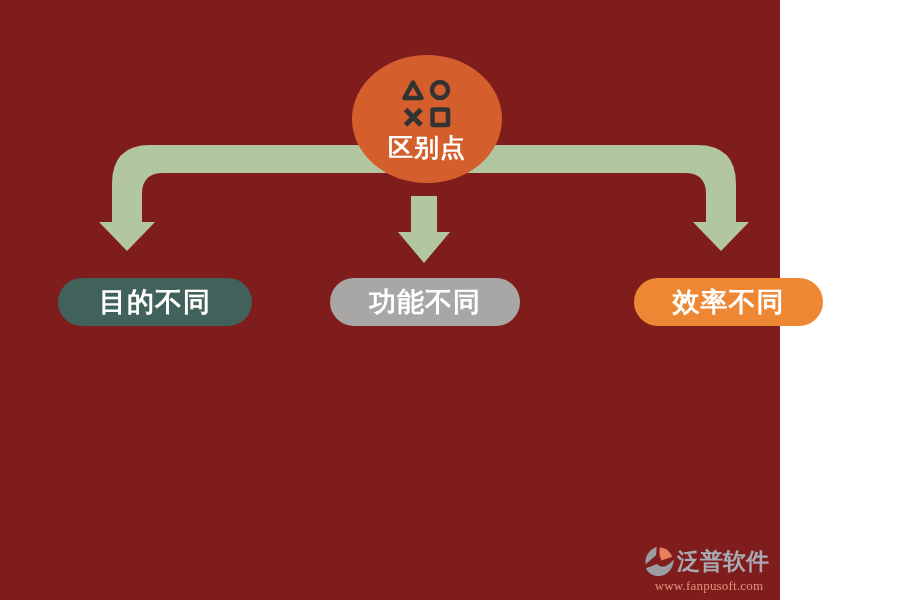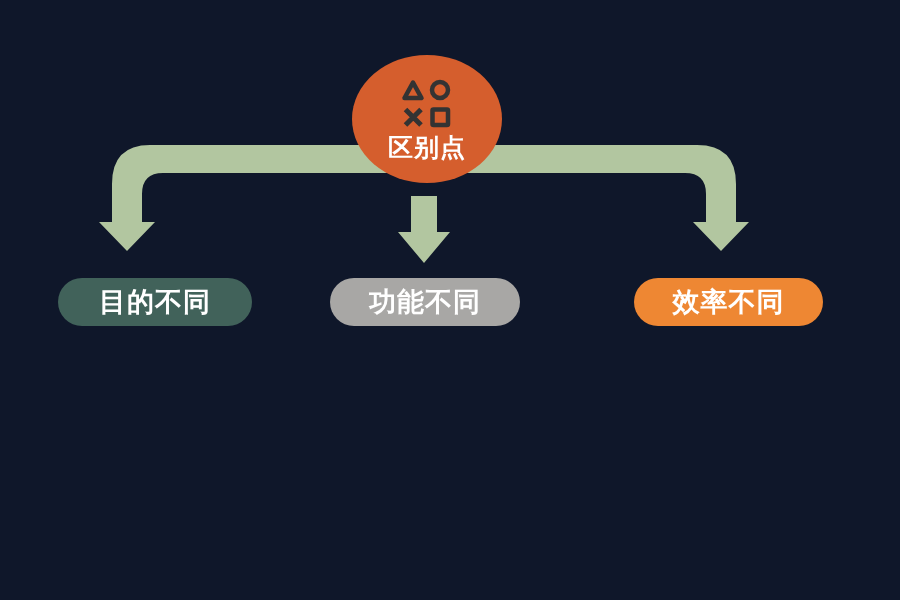--- a/index.html
+++ b/index.html
@@ -2,21 +2,21 @@
 <html><head>
 <meta charset="utf-8">
 <style>
   html, body { margin: 0; padding: 0; }
   body {
     width: 900px; height: 600px;
     background: #ffffff;
     font-family: "Liberation Sans", "DejaVu Sans", sans-serif;
     overflow: hidden;
   }
-  .canvas { position: relative; width: 900px; height: 600px; background: #0f172a; font-family: Liberation Serif, serif; }
+  .canvas { position: relative; width: 780px; height: 600px; background: #7f1d1d; font-family: Liberation Serif, serif; }
 
   .arrows-svg { position: absolute; left: 0; top: 0; width: 900px; height: 600px; }
 
   .center-node {
     position: absolute; left: 352px; top: 55px;
     width: 150px; height: 128px;
     border-radius: 50%;
     display: flex; flex-direction: column;
     align-items: center; justify-content: center;
     gap: 4px;
@@ -72,14 +72,25 @@
   <div class="pill pill-purpose" style="background-color: rgb(65, 98, 90);">
     <span>目的不同</span>
   </div>
   <div class="pill pill-function" style="background-color: rgb(168, 167, 165);">
     <span>功能不同</span>
   </div>
   <div class="pill pill-efficiency" style="background-color: rgb(238, 135, 51);">
     <span>效率不同</span>
   </div>
 
+  <div class="watermark">
+    <div class="wm-row">
+      <svg width="33" height="33" viewBox="0 0 34 34">
+        <path d="M14 2 C8 4 3.5 9 2.5 16 L2.5 20 L13.5 10.5 Z" fill="#9C9CA4"></path>
+        <path d="M17.5 2.5 C23 2.5 28 6.5 30 12 L19 16 C17 12 16.2 7 17.5 2.5 Z" fill="#E8805E"></path>
+        <path d="M31.5 15 C32 24 25 32 16 32 C10 32 5 29 3 24 L14.5 19.5 C19 24.5 25 23 31.5 15 Z" fill="#9C9CA4"></path>
+      </svg>
+      <span class="wm-brand" style="color: rgb(169, 169, 177);">泛普软件</span>
+    </div>
+    <div class="wm-url" style="color: rgb(232, 144, 124);">www.fanpusoft.com</div>
+  </div>
 
 </div>
 
 </body></html>

